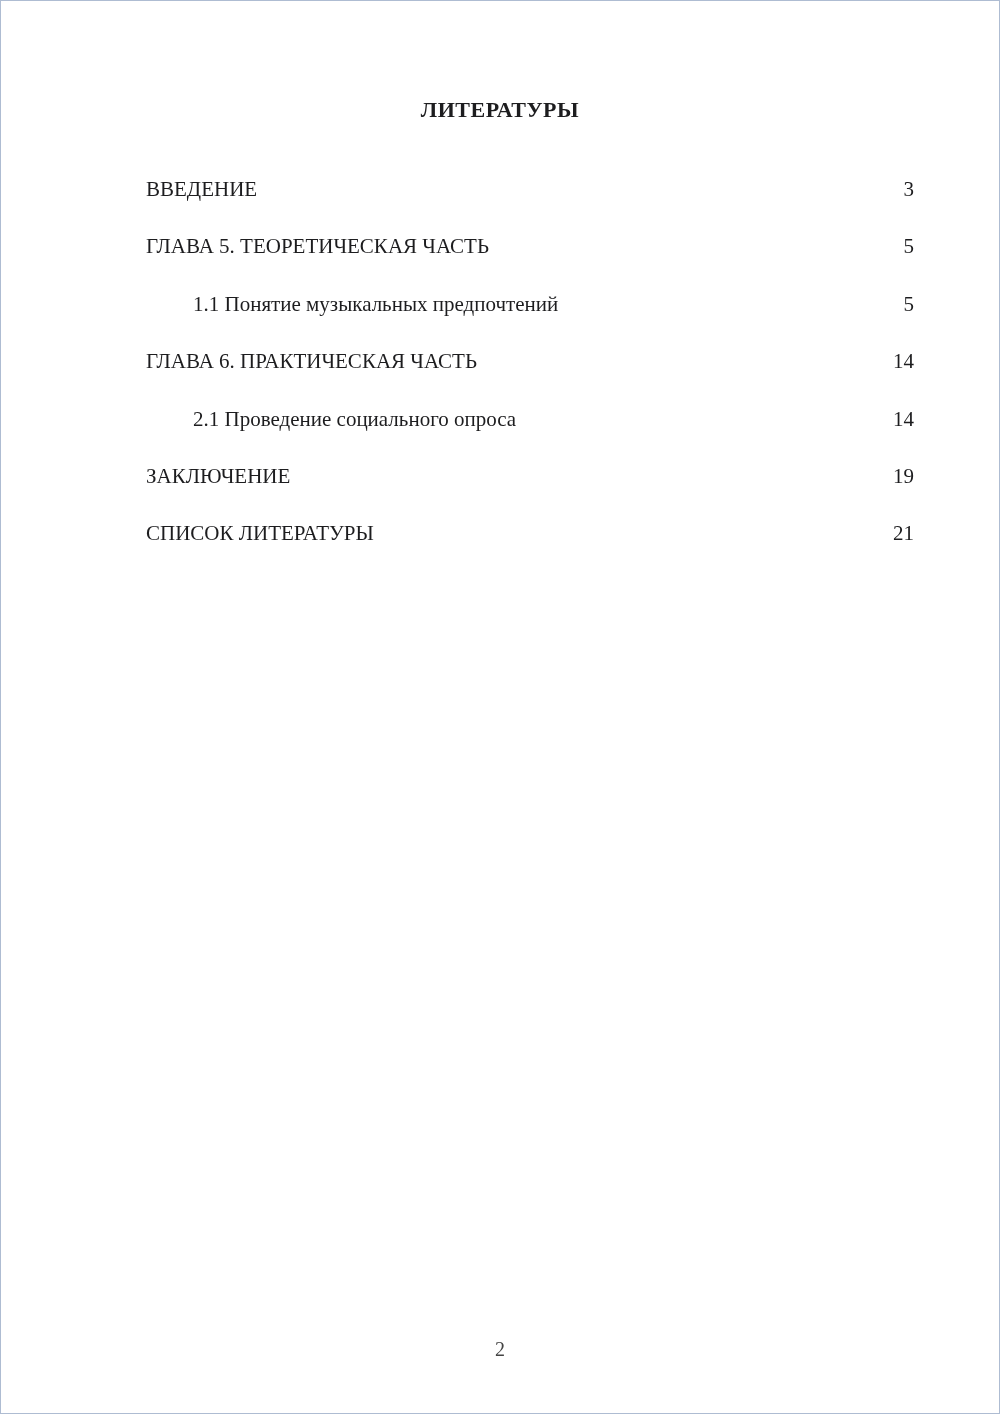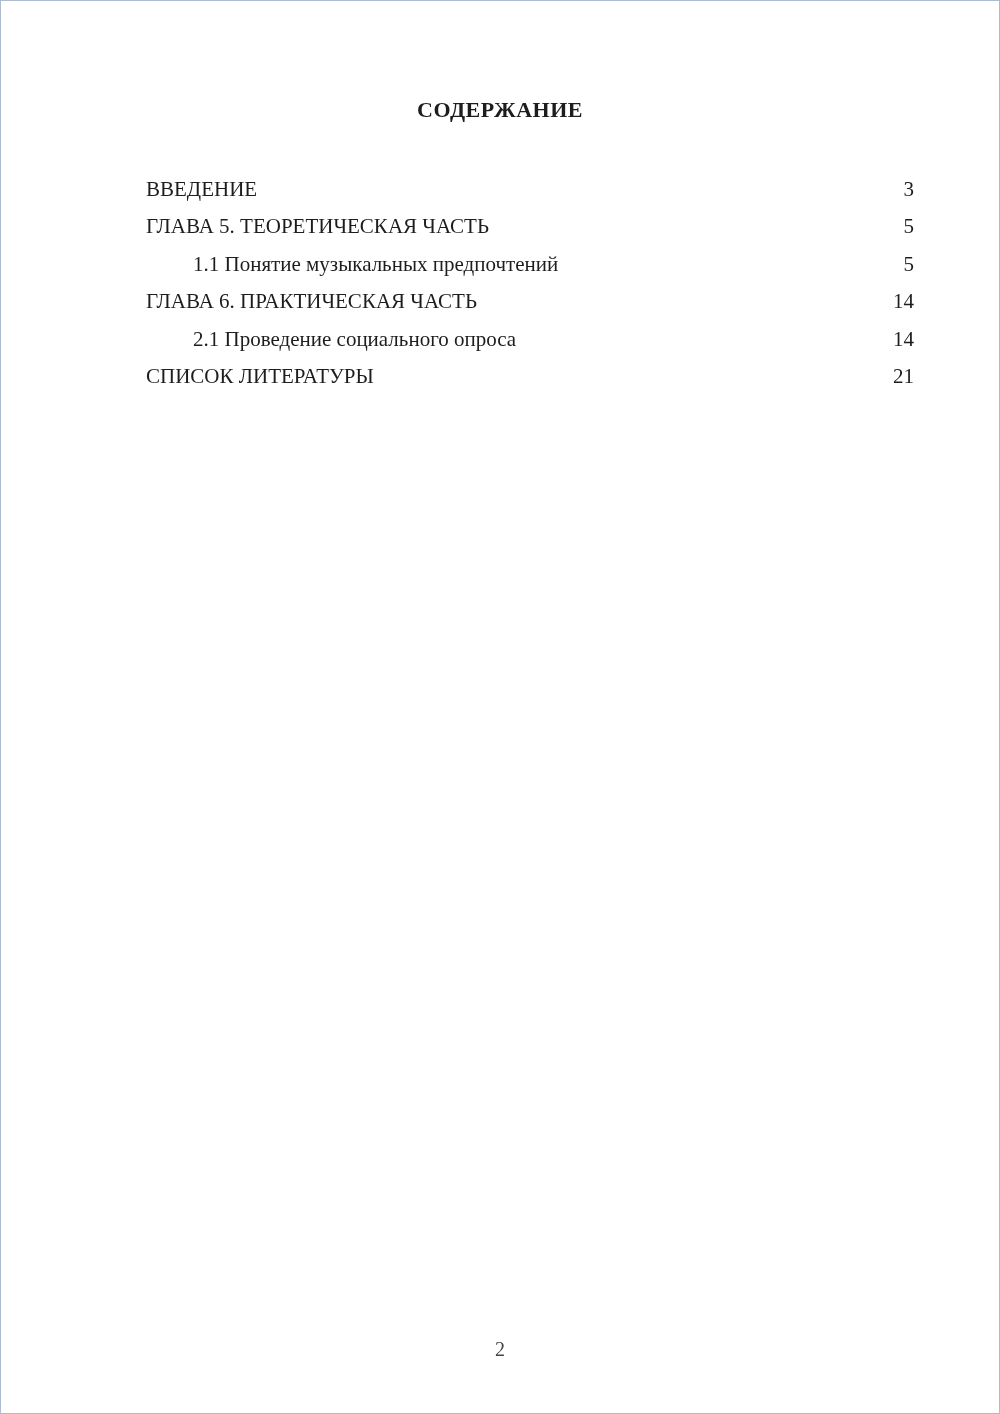--- a/index.html
+++ b/index.html
@@ -28,20 +28,21 @@
   .toc {
     margin: 48px 85px 0 145px;
   }
   .toc-row {
     display: flex;
     justify-content: space-between;
     align-items: center;
     font-size: 21px;
     line-height: 37.4px;
     white-space: nowrap;
+    margin-top: 20px;
   }
   .toc-label {
     flex: 1 1 auto;
     overflow: hidden;
   }
   .toc-row.indent-1 .toc-label {
     padding-left: 47px;
   }
   .toc-page {
     flex: 0 0 auto;
@@ -56,21 +57,21 @@
     text-align: center;
     font-size: 20px;
     color: #444;
   }
 </style>
 </head>
 <body>
 
 <div class="page">
 
-  <div class="doc-title">СОДЕРЖАНИЕ</div>
+  <div class="doc-title">ЛИТЕРАТУРЫ</div>
 
   <div class="toc">
 
   <div class="toc-row">
         <span class="toc-label">ВВЕДЕНИЕ</span>
         <span class="toc-page">3</span>
       </div>
       <div class="toc-row">
         <span class="toc-label">ГЛАВА 5. ТЕОРЕТИЧЕСКАЯ ЧАСТЬ</span>
         <span class="toc-page">5</span>
@@ -81,20 +82,24 @@
       </div>
       <div class="toc-row">
         <span class="toc-label">ГЛАВА 6. ПРАКТИЧЕСКАЯ ЧАСТЬ</span>
         <span class="toc-page">14</span>
       </div>
       <div class="toc-row indent-1">
         <span class="toc-label">2.1 Проведение социального опроса</span>
         <span class="toc-page">14</span>
       </div>
       <div class="toc-row">
+        <span class="toc-label">ЗАКЛЮЧЕНИЕ</span>
+        <span class="toc-page">19</span>
+      </div>
+      <div class="toc-row">
         <span class="toc-label">СПИСОК ЛИТЕРАТУРЫ</span>
         <span class="toc-page">21</span>
       </div>
     </div>
 
   <div class="footer-page-number">2</div>
 
 </div>
 
 </body></html>

